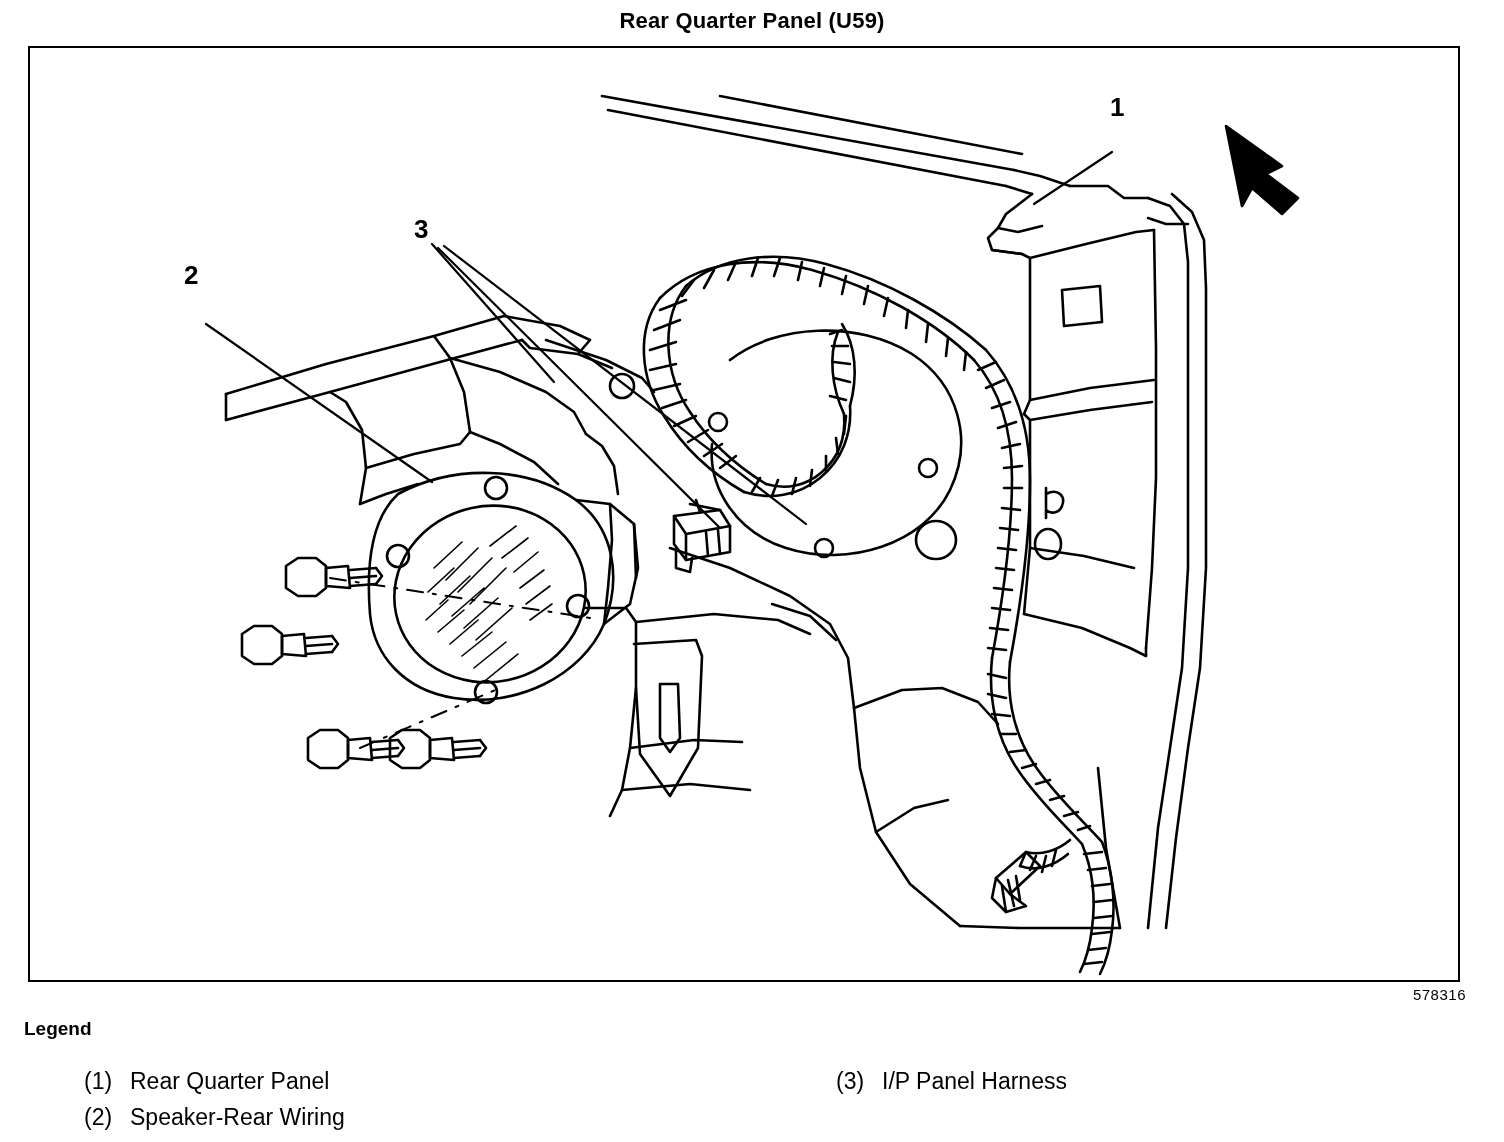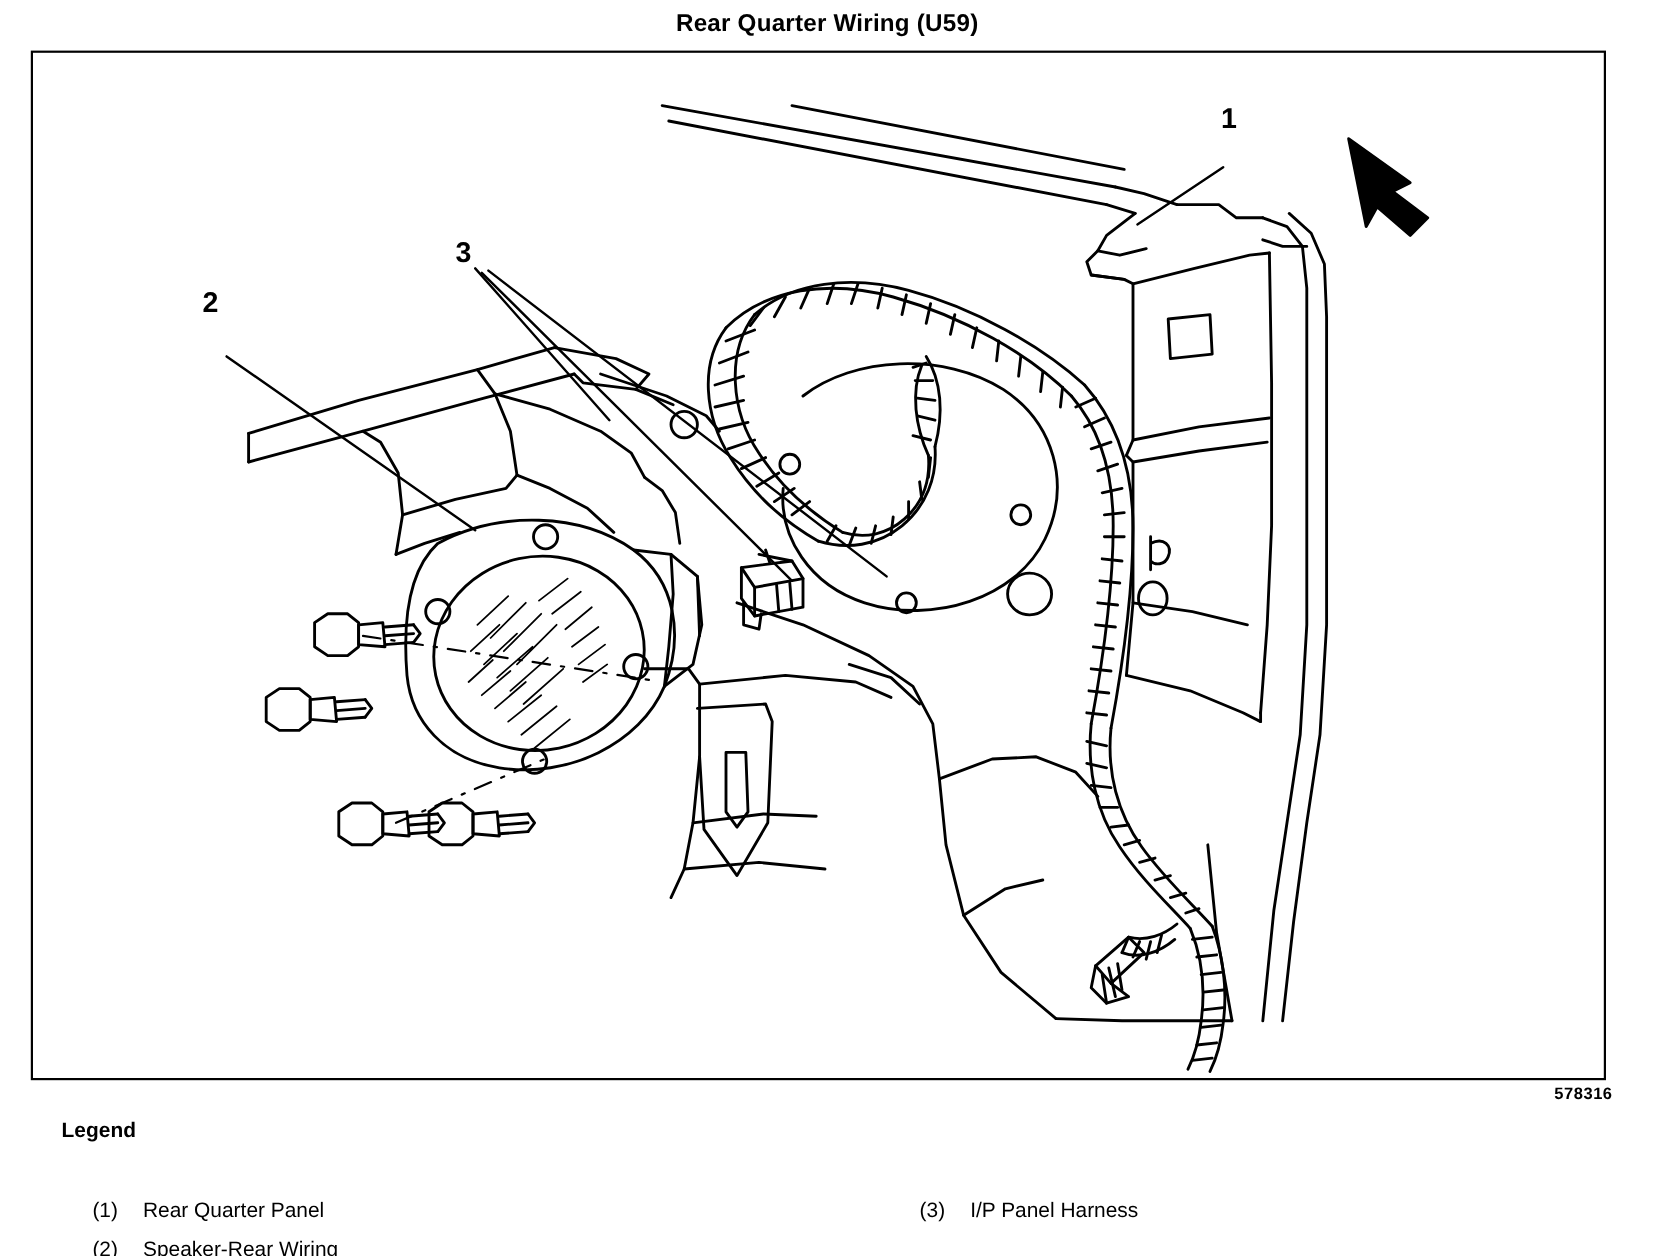--- a/index.html
+++ b/index.html
@@ -37,49 +37,47 @@
   #figure-svg {
     position: absolute;
     left: 0;
     top: 0;
   }
   #figure-id {
     position: absolute;
     right: 38px;
     top: 986px;
     font-size: 15px;
-    font-weight: bold;
+    font-weight: normal;
     letter-spacing: 0.5px;
   }
   #legend-title {
     position: absolute;
     left: 24px;
     top: 1018px;
     font-size: 19px;
     font-weight: bold;
-    margin-left: 32px;
   }
   .legend-row {
     position: absolute;
-    font-size: 19px;
+    font-size: 23px;
     white-space: nowrap;
-    margin-top: 22px;
   }
   .legend-num {
     display: inline-block;
     width: 46px;
   }
   #legend-col1-row1 { left: 84px; top: 1068px; }
   #legend-col1-row2 { left: 84px; top: 1104px; }
   #legend-col2-row1 { left: 836px; top: 1068px; }
 </style>
 </head>
 <body>
 
-<div id="page-title">Rear Quarter Wiring (U59)</div>
+<div id="page-title">Rear Quarter Panel (U59)</div>
 
 <div id="figure-frame">
   <svg id="figure-svg" width="1428" height="932" viewBox="0 0 1428 932" xmlns="http://www.w3.org/2000/svg">
     <g fill="none" stroke="#000" stroke-width="2.6" stroke-linecap="round" stroke-linejoin="round">
 
       <g>
         <path d="M1196 78 L1252 118 L1236 126 L1268 150 L1252 166 L1222 140 L1212 158 Z" fill="#000" stroke="#000" stroke-width="2.6"></path>
       </g>
 
       <path d="M572 48 L984 122"></path>

